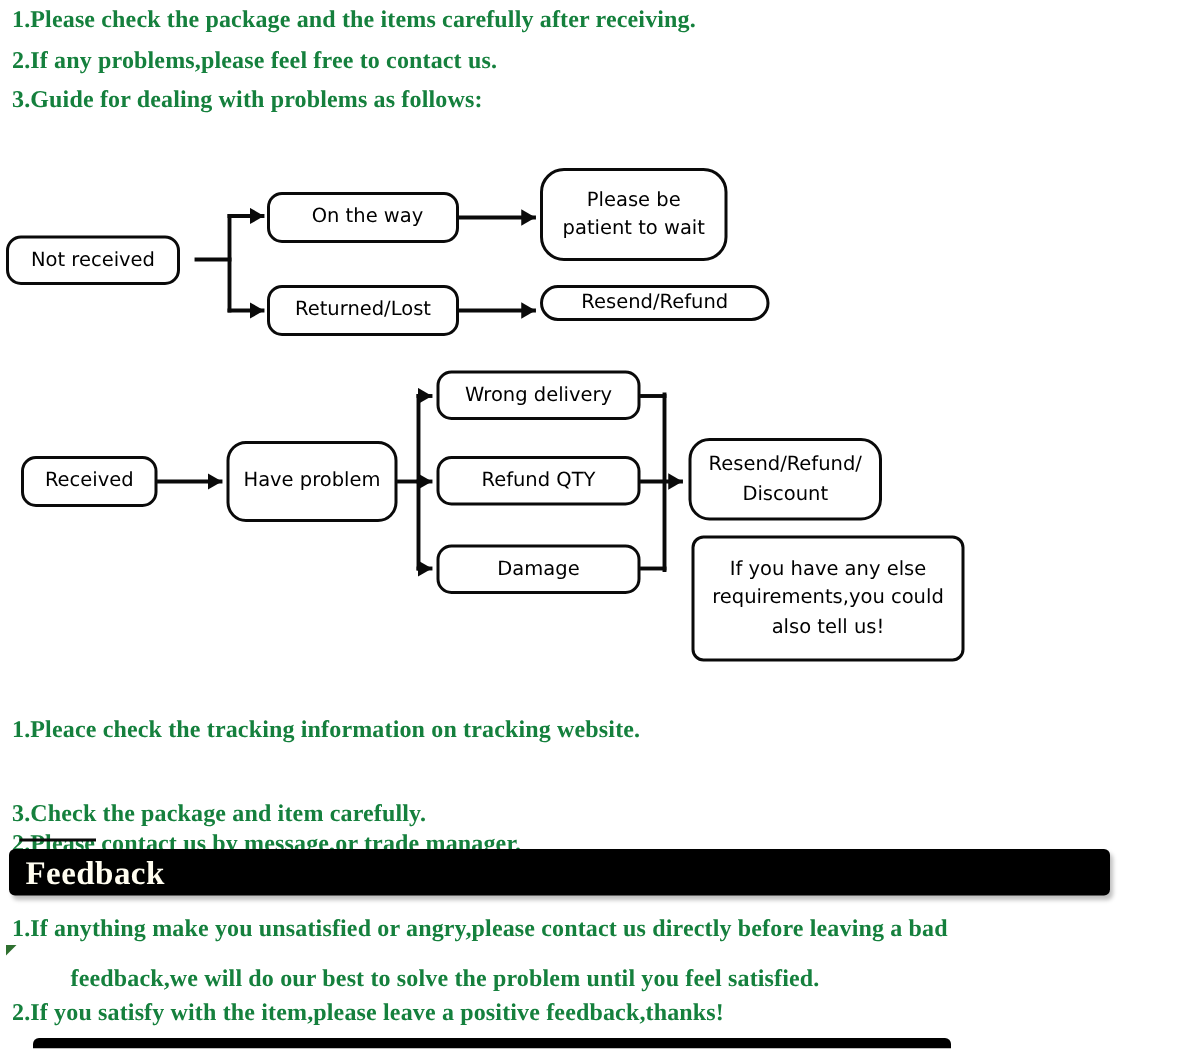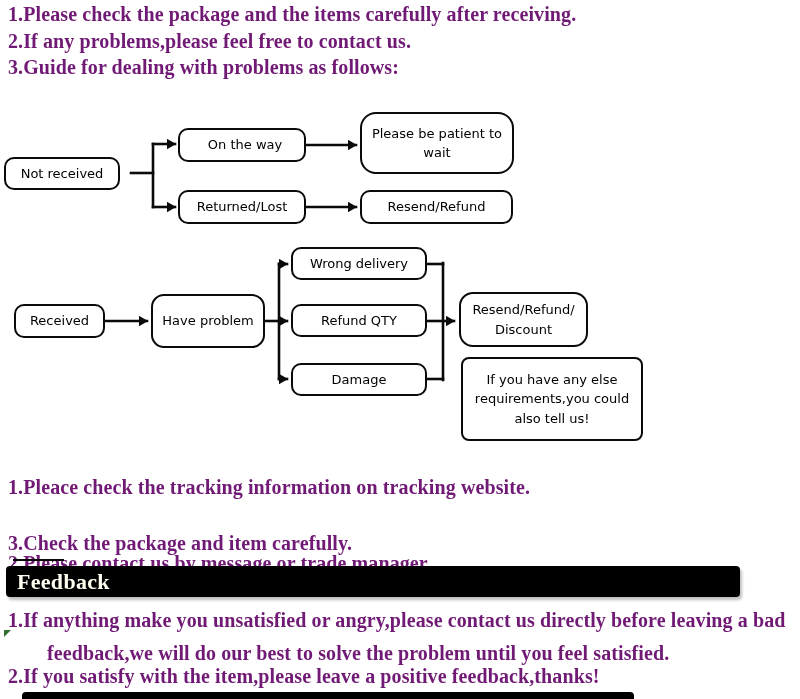--- a/index.html
+++ b/index.html
@@ -1,32 +1,32 @@
 <!DOCTYPE html>
 <html><head>
 <meta charset="utf-8">
 <style>
   html,body{margin:0;padding:0;background:#fff;}
   body{width:800px;height:699px;position:relative;overflow:hidden;
        font-family:"Liberation Serif",serif;}
   .serif-line{position:absolute;font-family:"Liberation Serif",serif;
-       font-weight:700;font-size:20px;color:#701a75;white-space:nowrap;
+       font-weight:700;font-size:16px;color:#15803d;white-space:nowrap;
        line-height:20px;letter-spacing:0.1px;}
   .chart-svg{position:absolute;left:0;top:0;pointer-events:none;}
   .node{position:absolute;box-sizing:border-box;background:#fff;
        border:2.5px solid #0a0a0a;border-radius:10px;
        display:flex;align-items:center;justify-content:center;
        text-align:center;font-family:"DejaVu Sans","Liberation Sans",sans-serif;
        font-size:13px;color:#000;line-height:1.5;padding:1px 5px;}
   
   .n-not-received{left:4px;top:157px;width:116px;height:33px;}
   .n-on-the-way{left:178px;top:128px;width:128px;height:34px;padding-left:11px;}
-  .n-patient{left:360px;top:112px;width:154px;height:62px;border-radius:16px;}
+  .n-patient{left:360px;top:112px;width:125px;height:62px;border-radius:16px;}
   .n-returned-lost{left:178px;top:190px;width:128px;height:34px;}
-  .n-resend-refund{left:360px;top:190px;width:153px;height:34px;}
+  .n-resend-refund{left:360px;top:190px;width:153px;height:24px;border-radius:13px;}
   .n-received{left:14px;top:304px;width:91px;height:34px;}
   .n-have-problem{left:151px;top:294px;width:114px;height:54px;border-radius:13px;}
   .n-wrong-delivery{left:291px;top:247px;width:136px;height:33px;}
   .n-wrong-qty{left:291px;top:304px;width:136px;height:33px;}
   .n-damage{left:291px;top:363px;width:136px;height:33px;}
   .n-rrd{left:459px;top:292px;width:129px;height:55px;border-radius:14px;text-align:center;}
   .n-extra{left:461px;top:357px;width:182px;height:84px;border-radius:8px;}
   
   .banner{position:absolute;left:6px;top:566px;width:734px;height:31px;
        background:#000;border-radius:4px;box-shadow:2px 3px 3px #bfbfbf;

